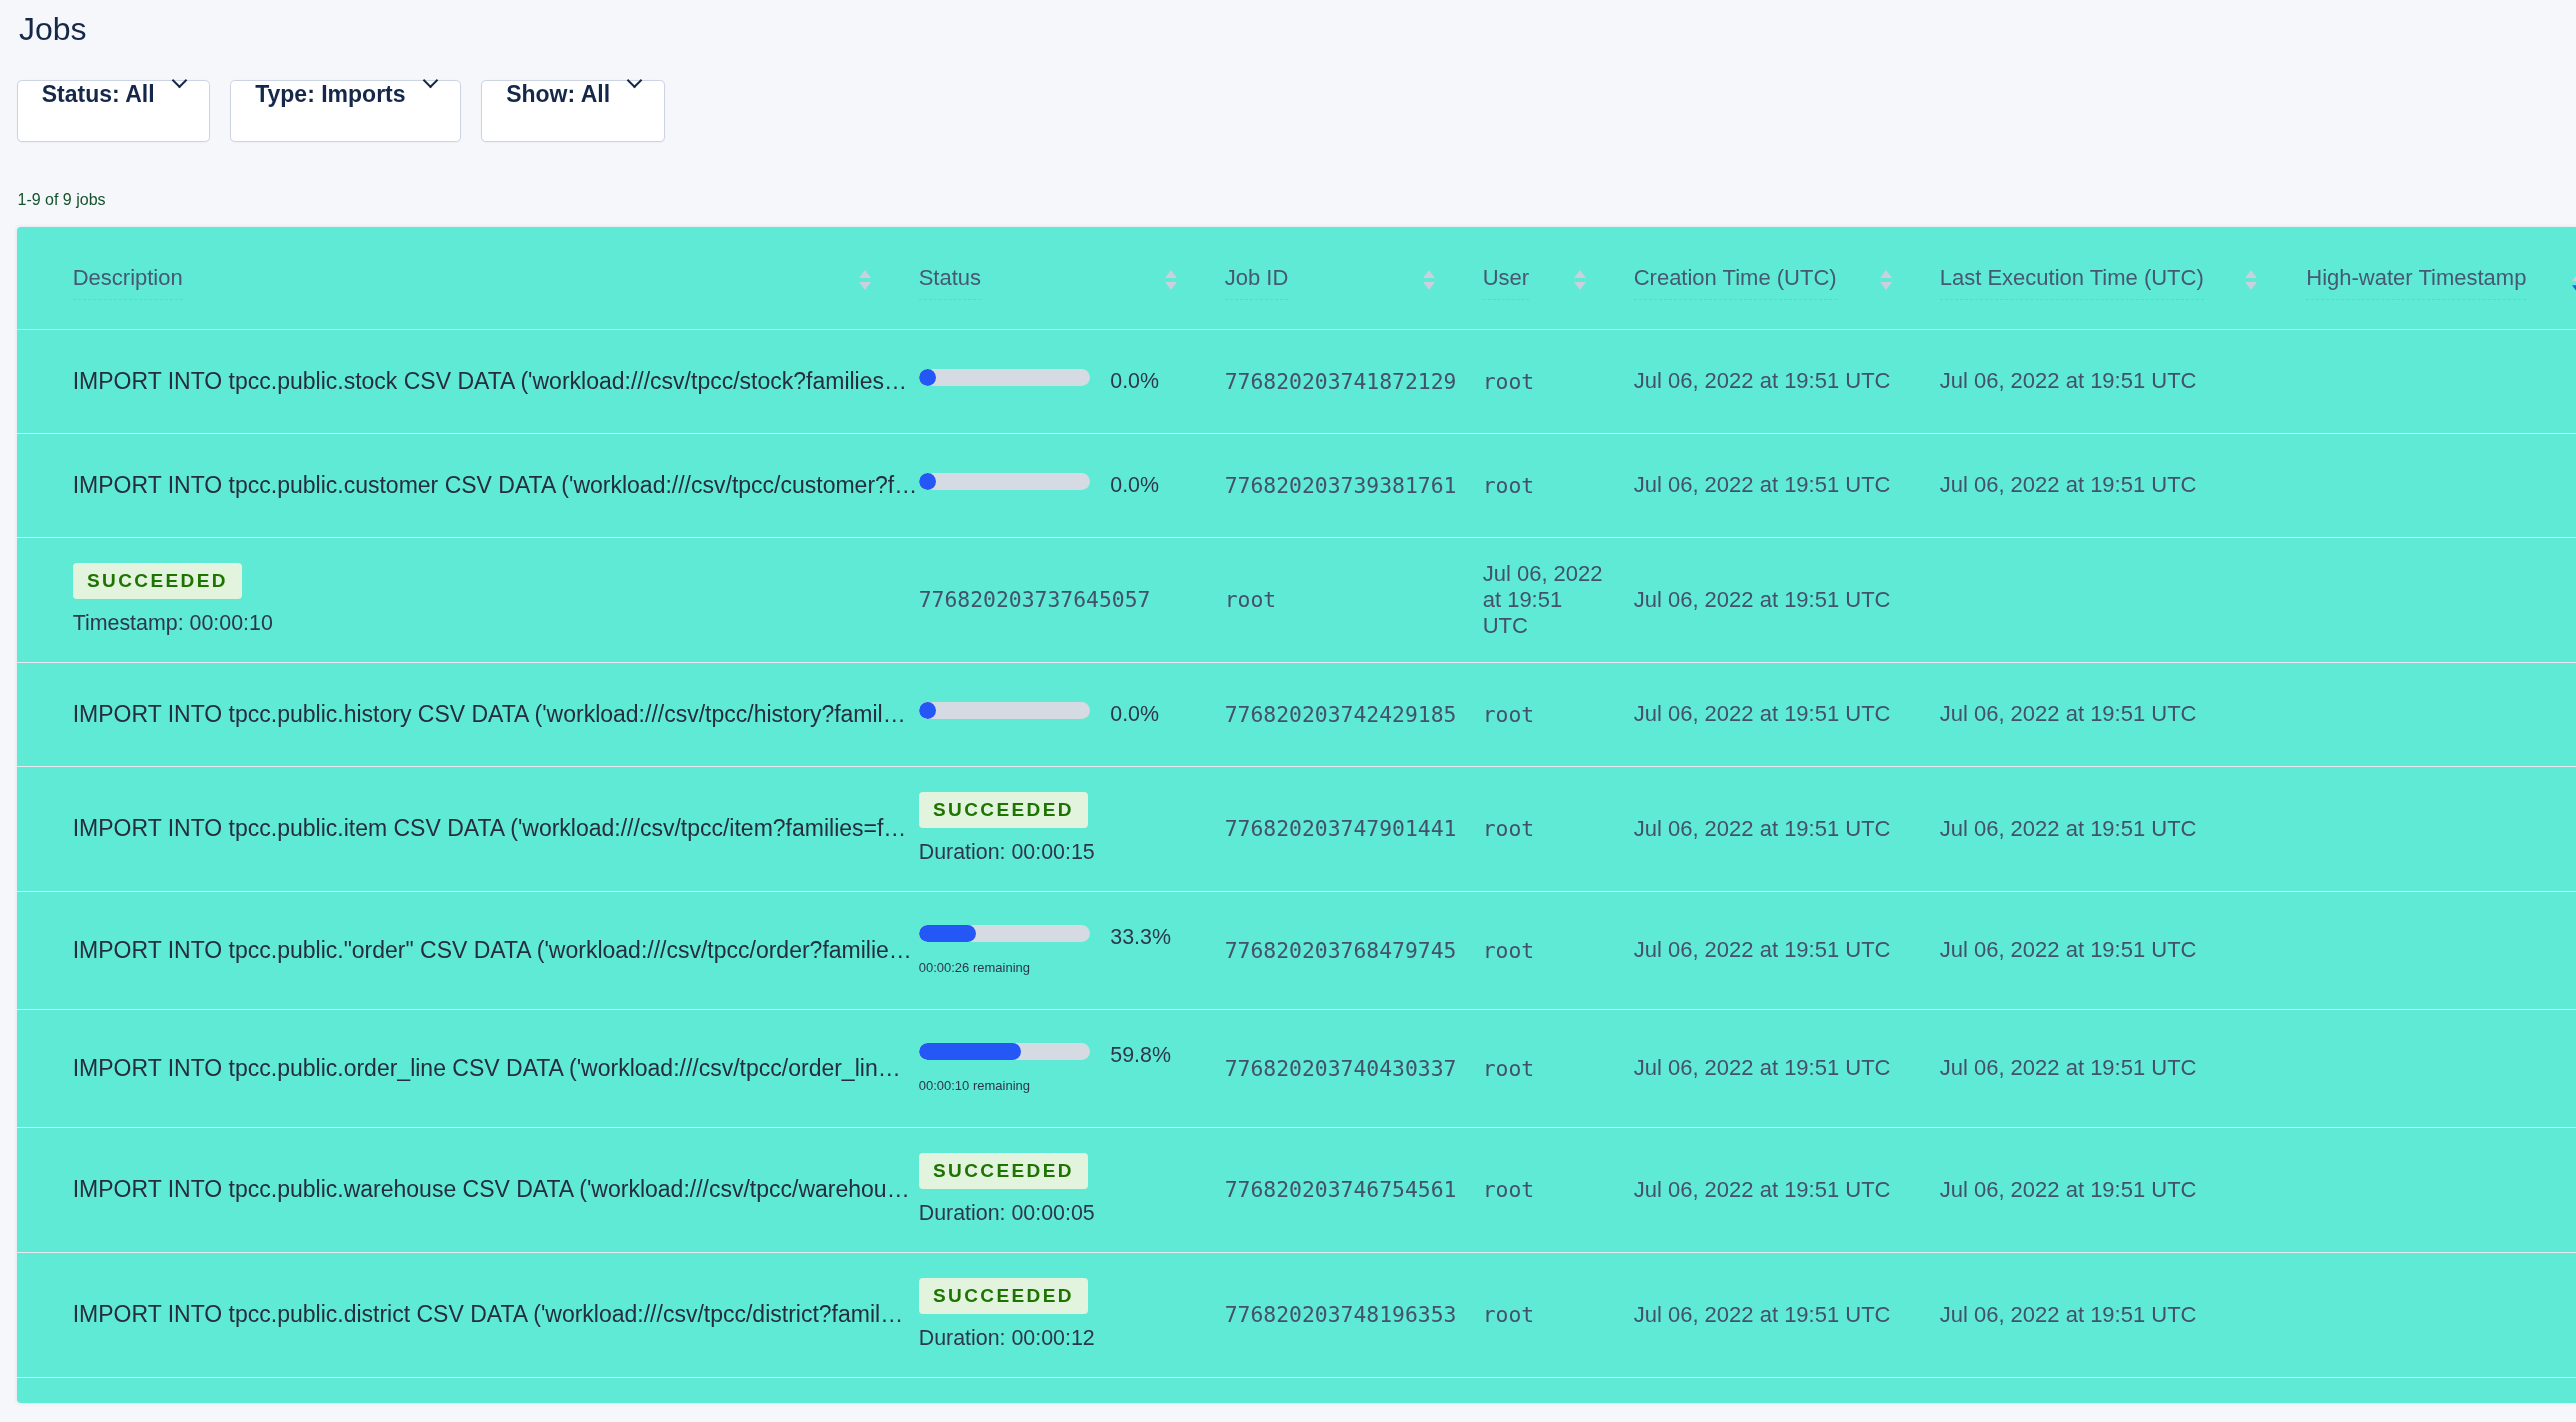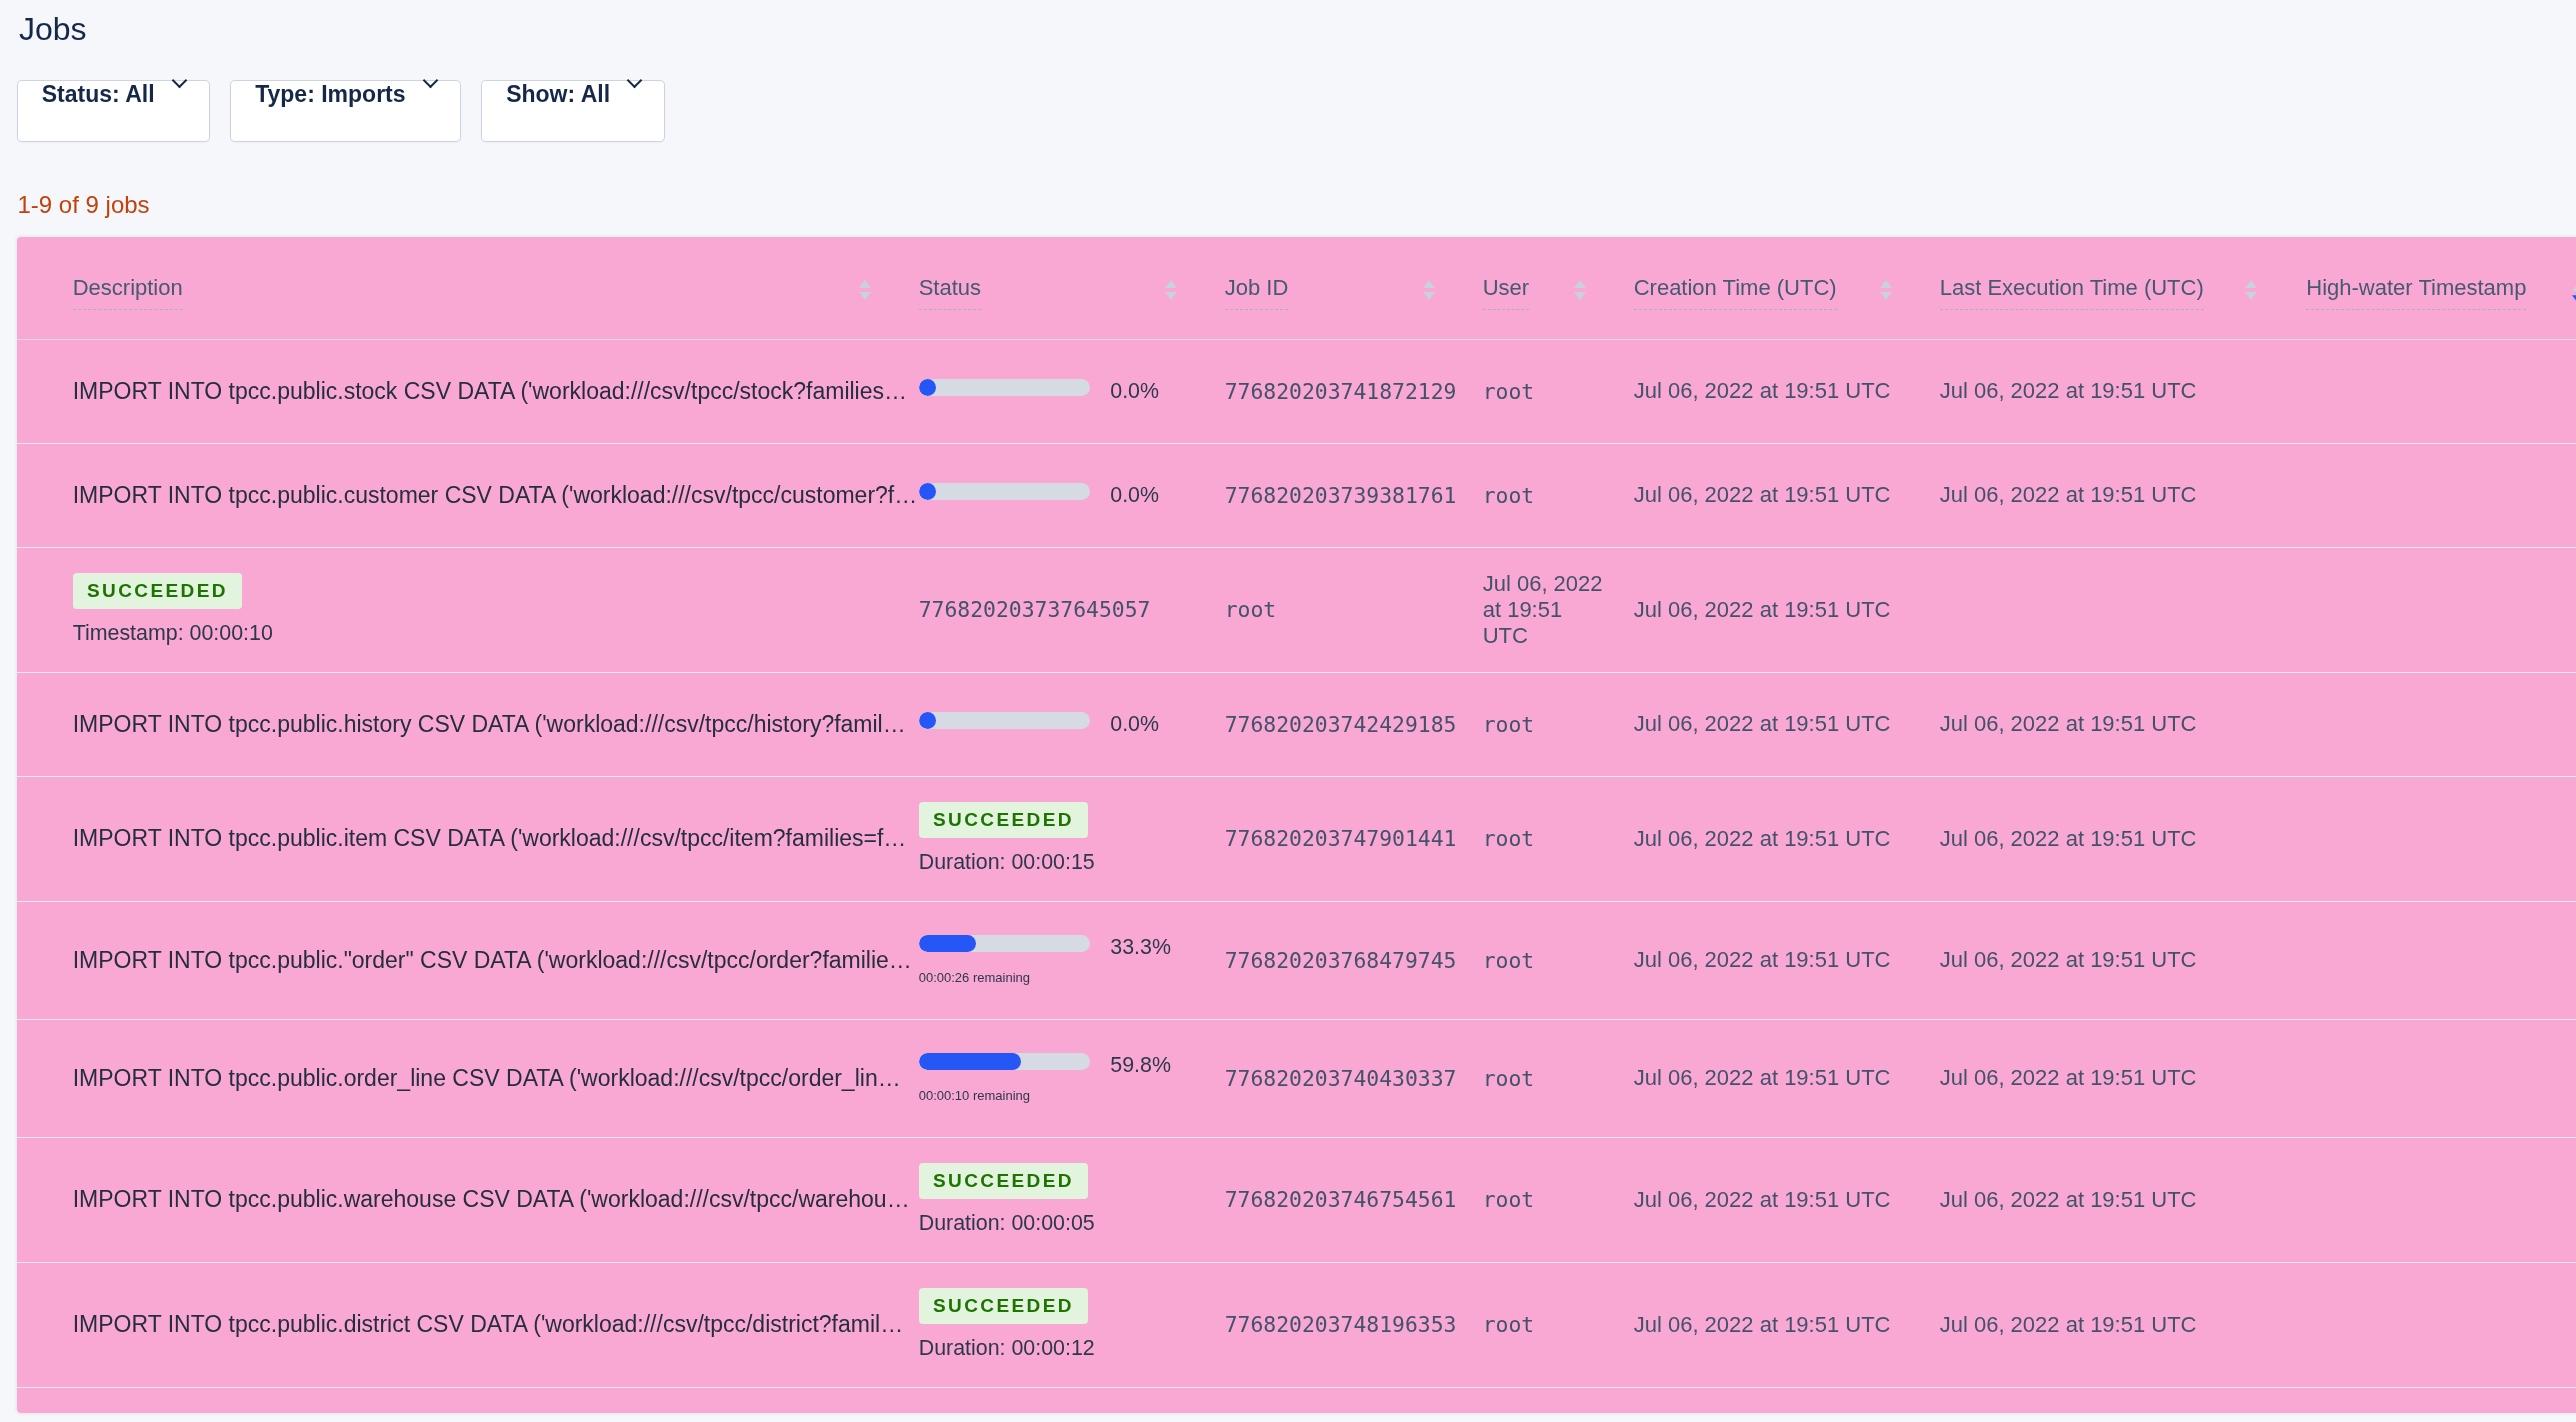--- a/index.html
+++ b/index.html
@@ -33,24 +33,24 @@
     background:#fff;border:0.8px solid #ccd3e2;border-radius:4.8px;
     height:62px;padding:0 24px;display:inline-flex;align-items:flex-start;
     font-family:inherit;font-size:23px;font-weight:700;color:var(--title);
     box-shadow:0 0.8px 1.6px rgba(30,45,80,.04);cursor:pointer;
   }
   .chevron{
     display:inline-block;width:11px;height:11px;
     border-right:2.4px solid var(--title);border-bottom:2.4px solid var(--title);
     transform:rotate(45deg);margin-left:19px;margin-top:-6.4px;
   }
-  .results-count{margin:49px 0 0 17.5px;font-size:24px;color:#c2410c}
+  .results-count{margin:49px 0 0 17.5px;font-size:16px;color:#14532d}
   .card{
     margin:17.5px 0 0 16.7px;width:calc(100% - 16.7px);
-    background:#f9a8d4;border-radius:4px 0 0 4px;
+    background:#5eead4;border-radius:4px 0 0 4px;
     box-shadow:0 0 4px rgba(23,42,78,.12);
     overflow:hidden;padding-bottom:25.4px;
   }
   .grid{
     display:grid;
     grid-template-columns:846px 306px 258px 151px 306px 365px minmax(0,1fr);
     padding-left:56px;
   }
   .thead{height:103px;align-items:center;border-bottom:0.8px solid var(--head-line)}
   .th{

